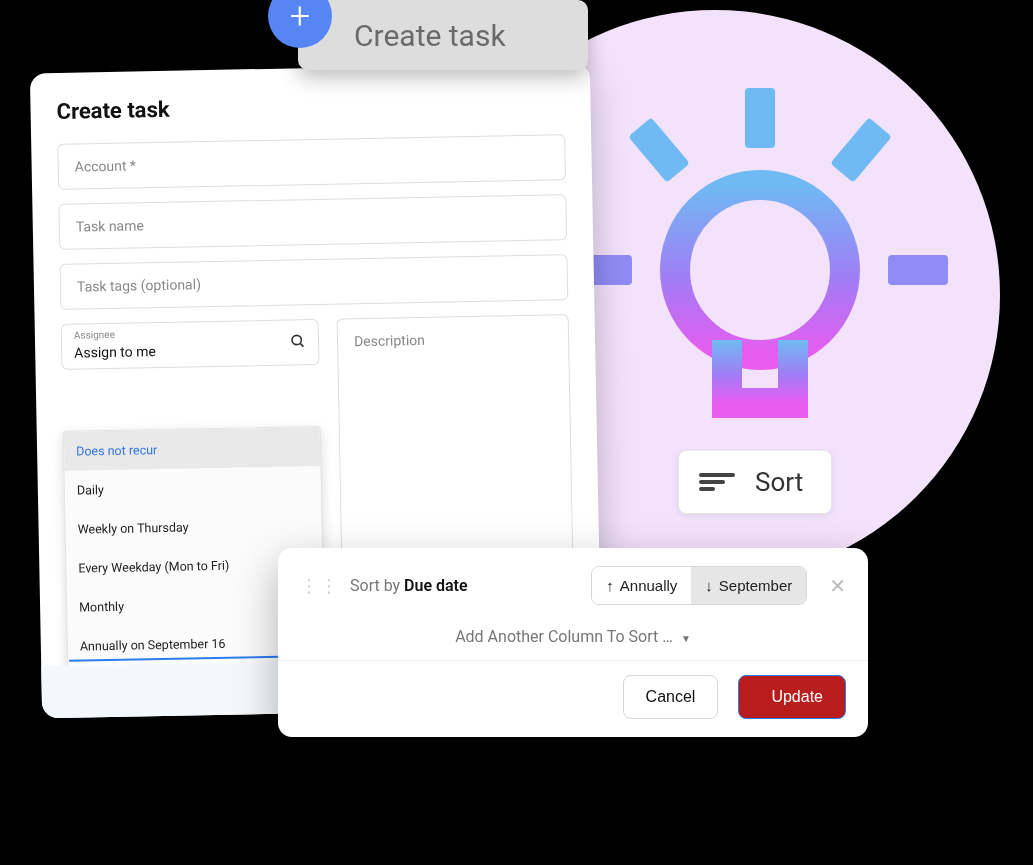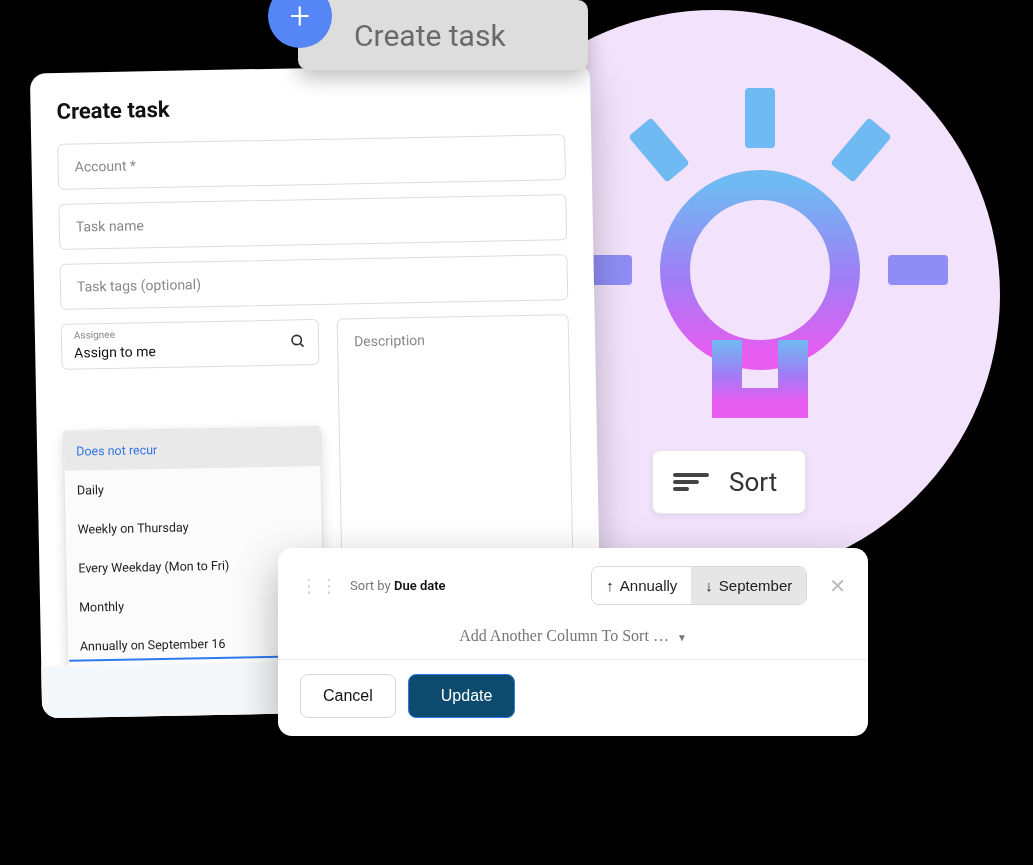--- a/index.html
+++ b/index.html
@@ -39,46 +39,46 @@
   position: absolute; top: 0px; left: 298px; width: 290px; height: 70px;
   background: #ddddde; border-radius: 10px; display: flex; align-items: center;
   padding-left: 56px; font-size: 30px; color: #6a6a6a; box-shadow: 0 8px 20px rgba(0,0,0,0.25);
 }
 .plus-circle {
   position: absolute; top: -16px; left: -30px; width: 64px; height: 64px; border-radius: 50%;
   background: #5685f5; color: #fff; display:flex; align-items:center; justify-content:center; font-size: 36px; font-weight:300;
 }
 
 .sort-chip {
-  position: absolute; top: 450px; left: 652px; background: #fff; border: 1px solid #e6e6e6; border-radius: 8px;
+  position: absolute; top: 450px; left: 678px; background: #fff; border: 1px solid #e6e6e6; border-radius: 8px;
   padding: 16px 28px 16px 20px; display: flex; align-items: center; gap: 20px; font-size: 26px; color: #333;
   box-shadow: 0 2px 6px rgba(0,0,0,0.08);
 }
 .sort-lines { display:inline-block; }
 .sort-lines span { display:block; background:#444; height:4px; border-radius:2px; margin:3px 0; }
 .sort-lines span:nth-child(1){ width:36px;} .sort-lines span:nth-child(2){width:26px;} .sort-lines span:nth-child(3){width:16px;}
 
 .sort-panel {
   position: absolute; top: 548px; left: 278px; width: 590px; background:#fff; border-radius: 14px;
   box-shadow: 0 16px 44px rgba(0,0,0,0.3); padding: 18px 22px;
 }
 .sort-row { display:flex; align-items:center; gap:10px; }
 .drag-handle { color:#cfcfcf; font-size:18px; letter-spacing:2px; line-height:8px; }
-.sort-label { font-size: 13px; color:#777; }
+.sort-label { font-size: 16px; color:#777; }
 .sort-label b { color:#111; font-weight:600; }
 .seg { margin-left:auto; display:flex; border:1px solid #d7d7d7; border-radius:8px; overflow:hidden; }
 .seg button { background:#fff; border:none; padding:10px 14px; font-size:15px; color:#222; display:flex; align-items:center; gap:6px; cursor:pointer; }
 .seg button.active { background:#e6e6e6; }
 .close-x { margin-left:12px; color:#bbb; font-size:20px; cursor:pointer; }
-.add-col { text-align:center; color:#777; font-size:16px; padding: 22px 0 6px; font-family: Liberation Serif, serif; }
+.add-col { text-align:center; color:#777; font-size:16px; padding: 22px 0 6px; }
 .add-col .caret { margin-left:8px; font-size:10px; }
 .sort-divider { height:1px; background:#eee; margin: 8px -22px 14px; }
-.sort-actions { display:flex; gap:12px; }
+.sort-actions { display:flex; justify-content:flex-end; gap:20px; }
 .btn { padding: 12px 22px; border-radius:8px; font-size:16px; cursor:pointer; border:1px solid #d7d7d7; background:#fff; color:#111; font-weight: 500;}
-.btn.primary { background:#0c4a6e; color:#fff; border-color:#2d7bf0;padding-left:32px; }
+.btn.primary { background:#b91c1c; color:#fff; border-color:#2d7bf0;padding-left:32px; }
 </style>
 </head>
 <body>
 
 <div class="purple-circle"></div>
 
 <div class="lightbulb-wrap">
 <svg width="400" height="380" viewBox="0 0 400 380">
   <defs>
     <linearGradient id="bulbgrad" x1="0" y1="0" x2="0" y2="1">

